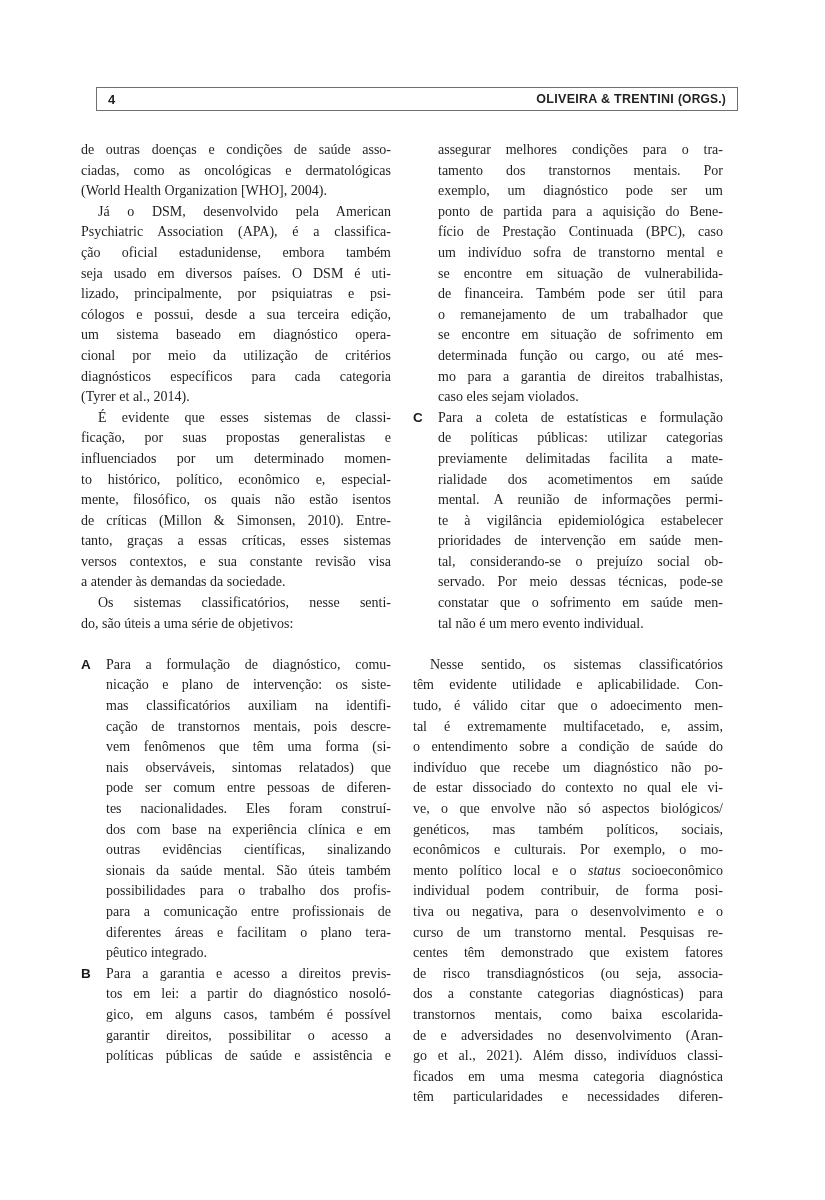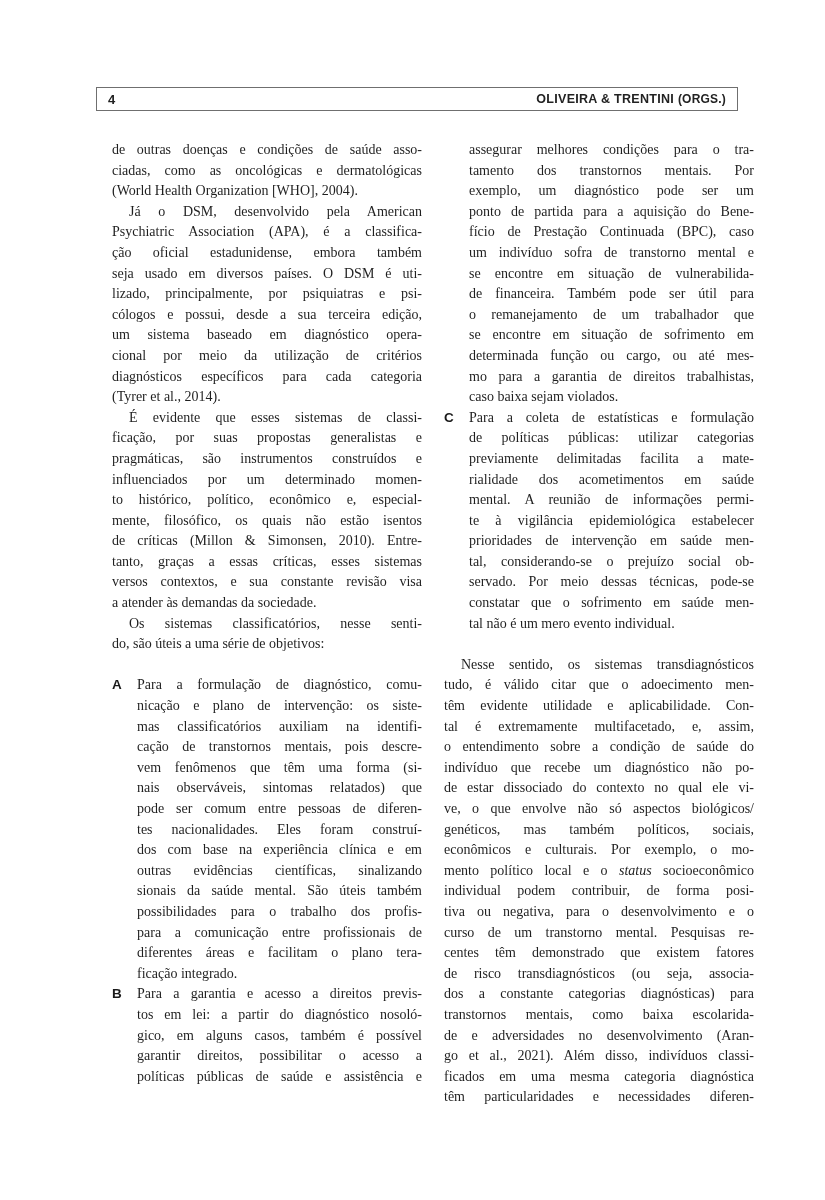--- a/index.html
+++ b/index.html
@@ -31,21 +31,21 @@
     font-family: "Liberation Sans", sans-serif;
     font-weight: bold;
     color: #222222;
   }
   .page-number { font-size: 13px; }
   .running-title { font-size: 12.5px; letter-spacing: 0.3px; white-space: nowrap; }
   .running-title .suffix { font-size: 12px; letter-spacing: 0.2px; }
 
   .columns {
     position: absolute;
-    left: 112px;
+    left: 81px;
     top: 140px;
     width: 642px;
     display: flex;
     gap: 22px;
   }
   .column { width: 310px; }
 
   .block { margin: 0; }
   .block.gap-after { margin-bottom: 20.6px; }
 
@@ -99,21 +99,20 @@
           <div class="line">lizado, principalmente, por psiquiatras e psi-</div>
           <div class="line">cólogos e possui, desde a sua terceira edição,</div>
           <div class="line">um sistema baseado em diagnóstico opera-</div>
           <div class="line">cional por meio da utilização de critérios</div>
           <div class="line">diagnósticos específicos para cada categoria</div>
           <div class="line noj">(Tyrer et al., 2014).</div>
         </div>
         <div class="block indent">
           <div class="line">É evidente que esses sistemas de classi-</div>
           <div class="line">ficação, por suas propostas generalistas e</div>
-          <div class="line">pragmáticas, são instrumentos construídos e</div>
           <div class="line">influenciados por um determinado momen-</div>
           <div class="line">to histórico, político, econômico e, especial-</div>
           <div class="line">mente, filosófico, os quais não estão isentos</div>
           <div class="line">de críticas (Millon &amp; Simonsen, 2010). Entre-</div>
           <div class="line">tanto, graças a essas críticas, esses sistemas</div>
           <div class="line">versos contextos, e sua constante revisão visa</div>
           <div class="line noj">a atender às demandas da sociedade.</div>
         </div>
         <div class="block indent gap-after">
           <div class="line">Os sistemas classificatórios, nesse senti-</div>
@@ -128,21 +127,21 @@
           <div class="line">vem fenômenos que têm uma forma (si-</div>
           <div class="line">nais observáveis, sintomas relatados) que</div>
           <div class="line">pode ser comum entre pessoas de diferen-</div>
           <div class="line">tes nacionalidades. Eles foram construí-</div>
           <div class="line">dos com base na experiência clínica e em</div>
           <div class="line">outras evidências científicas, sinalizando</div>
           <div class="line">sionais da saúde mental. São úteis também</div>
           <div class="line">possibilidades para o trabalho dos profis-</div>
           <div class="line">para a comunicação entre profissionais de</div>
           <div class="line">diferentes áreas e facilitam o plano tera-</div>
-          <div class="line noj">ficação integrado.</div>
+          <div class="line noj">pêutico integrado.</div>
         </div>
         <div class="block list-item">
           <span class="marker">B</span>
           <div class="line">Para a garantia e acesso a direitos previs-</div>
           <div class="line">tos em lei: a partir do diagnóstico nosoló-</div>
           <div class="line">gico, em alguns casos, também é possível</div>
           <div class="line">garantir direitos, possibilitar o acesso a</div>
           <div class="line">políticas públicas de saúde e assistência e</div>
         </div>
       </div>
@@ -153,40 +152,40 @@
           <div class="line">exemplo, um diagnóstico pode ser um</div>
           <div class="line">ponto de partida para a aquisição do Bene-</div>
           <div class="line">fício de Prestação Continuada (BPC), caso</div>
           <div class="line">um indivíduo sofra de transtorno mental e</div>
           <div class="line">se encontre em situação de vulnerabilida-</div>
           <div class="line">de financeira. Também pode ser útil para</div>
           <div class="line">o remanejamento de um trabalhador que</div>
           <div class="line">se encontre em situação de sofrimento em</div>
           <div class="line">determinada função ou cargo, ou até mes-</div>
           <div class="line">mo para a garantia de direitos trabalhistas,</div>
-          <div class="line noj">caso baixa sejam violados.</div>
+          <div class="line noj">caso eles sejam violados.</div>
         </div>
         <div class="block gap-after list-item">
           <span class="marker">C</span>
           <div class="line">Para a coleta de estatísticas e formulação</div>
           <div class="line">de políticas públicas: utilizar categorias</div>
           <div class="line">previamente delimitadas facilita a mate-</div>
           <div class="line">rialidade dos acometimentos em saúde</div>
           <div class="line">mental. A reunião de informações permi-</div>
           <div class="line">te à vigilância epidemiológica estabelecer</div>
           <div class="line">prioridades de intervenção em saúde men-</div>
           <div class="line">tal, considerando-se o prejuízo social ob-</div>
           <div class="line">servado. Por meio dessas técnicas, pode-se</div>
           <div class="line">constatar que o sofrimento em saúde men-</div>
           <div class="line noj">tal não é um mero evento individual.</div>
         </div>
         <div class="block indent">
-          <div class="line">Nesse sentido, os sistemas transdiagnósticos</div>
+          <div class="line">Nesse sentido, os sistemas classificatórios</div>
+          <div class="line">têm evidente utilidade e aplicabilidade. Con-</div>
           <div class="line">tudo, é válido citar que o adoecimento men-</div>
-          <div class="line">têm evidente utilidade e aplicabilidade. Con-</div>
           <div class="line">tal é extremamente multifacetado, e, assim,</div>
           <div class="line">o entendimento sobre a condição de saúde do</div>
           <div class="line">indivíduo que recebe um diagnóstico não po-</div>
           <div class="line">de estar dissociado do contexto no qual ele vi-</div>
           <div class="line">ve, o que envolve não só aspectos biológicos/</div>
           <div class="line">genéticos, mas também políticos, sociais,</div>
           <div class="line">econômicos e culturais. Por exemplo, o mo-</div>
           <div class="line"><span>mento político local e o </span><em>status</em><span> socioeconômico</span></div>
           <div class="line">individual podem contribuir, de forma posi-</div>
           <div class="line">tiva ou negativa, para o desenvolvimento e o</div>

